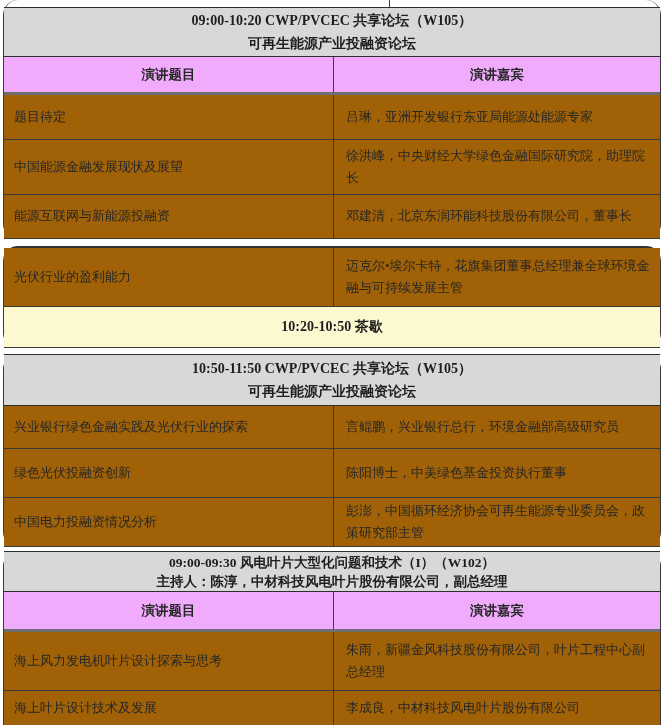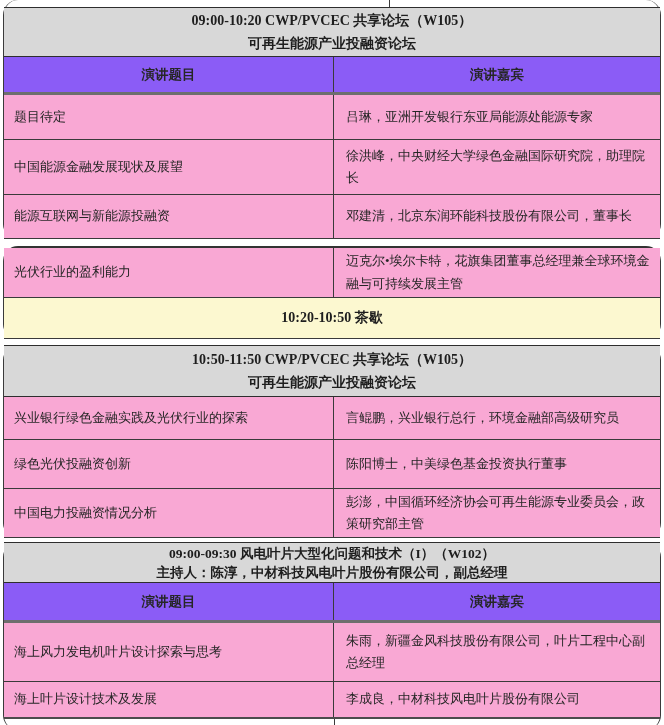--- a/index.html
+++ b/index.html
@@ -23,30 +23,30 @@
 
   
   .sec-hdr{background:#d8d8d8;border-top:1px solid #2e2e2e;border-bottom:1px solid #2e2e2e;
     box-sizing:border-box;display:flex;flex-direction:column;justify-content:center;
     text-align:center;font-weight:bold;color:#1e1e1e;}
   .sec-hdr.h50{height:50px;font-size:14px;line-height:23px;}
   .sec-hdr.h52{height:52px;font-size:14px;line-height:23px;}
   .sec-hdr.h41{height:41px;font-size:13.5px;line-height:19px;}
 
   
-  .cols{display:flex;box-sizing:border-box;border-bottom:3px solid #6e6e6e;background:#8b5cf6;}
+  .cols{display:flex;box-sizing:border-box;border-bottom:3px solid #6e6e6e;background:#f0abfc;}
   .cols.h38{height:38px;} .cols.h40{height:40px;}
   .cols .c1{width:330px;box-sizing:border-box;border-right:1px solid #3a3a3a;
     display:flex;align-items:center;justify-content:center;font-weight:bold;font-size:13.5px;}
   .cols .c2{flex:1;display:flex;align-items:center;justify-content:center;font-weight:bold;font-size:13.5px;}
 
   
-  .row{display:flex;box-sizing:border-box;border-bottom:1px solid #3a3a3a;background:#f9a8d4;}
+  .row{display:flex;box-sizing:border-box;border-bottom:1px solid #3a3a3a;background:#a16207;}
   .row.h45{height:45px;} .row.h55{height:55px;} .row.h44{height:44px;}
-  .row.h47{height:50px;} .row.h49{height:49px;} .row.h43{height:43px;}
+  .row.h47{height:59px;} .row.h49{height:49px;} .row.h43{height:43px;}
   .row.h59{height:59px;} .row.h35{height:35px;border-bottom:none;}
   .cell-t{width:330px;box-sizing:border-box;border-right:1px solid #3a3a3a;
     display:flex;align-items:center;padding:2px 8px 2px 10px;font-size:13px;line-height:1.6;}
   .cell-s{flex:1;display:flex;align-items:center;padding:2px 10px 2px 12px;
     box-sizing:border-box;font-size:13px;line-height:1.7;font-family:Liberation Serif, serif;}
 
   .tbl2{border-top:2px solid #333333;}
   .tea{height:41px;box-sizing:border-box;border-bottom:1px solid #3a3a3a;background:#fcf8d0;
     display:flex;align-items:center;justify-content:center;font-weight:bold;font-size:14px;color:#1e1e1e;}
 </style>

